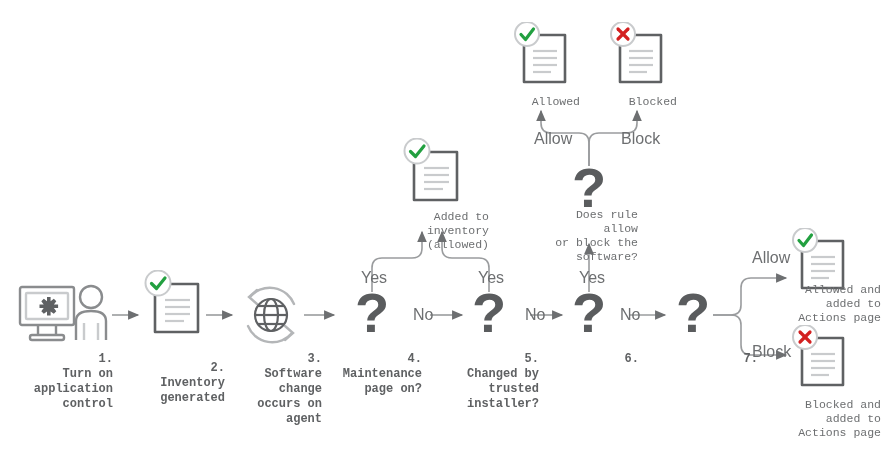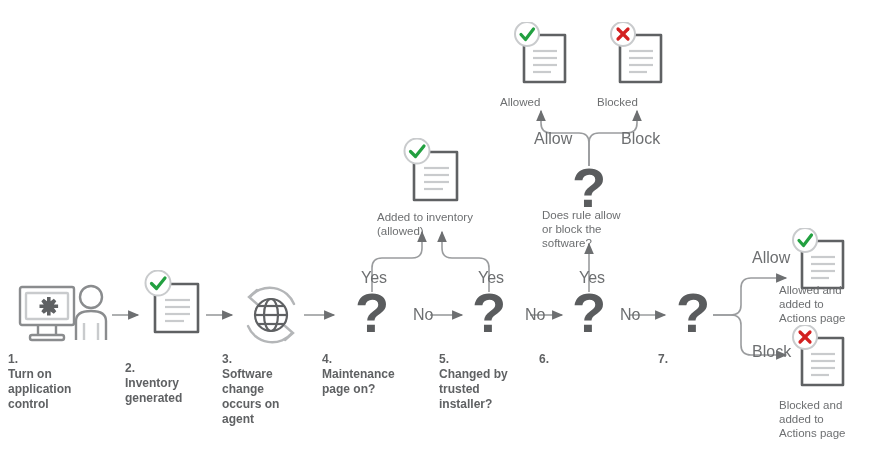--- a/index.html
+++ b/index.html
@@ -8,25 +8,26 @@
     font-family:"Liberation Sans", sans-serif;
     color:#5f6163;
   }
   #canvas{position:absolute;left:0;top:0;width:882px;height:466px;}
   svg.wires{position:absolute;left:0;top:0;width:882px;height:466px;overflow:visible;}
 
   .node{position:absolute;}
 
   .caption{
     position:absolute;
-    text-align:left;
+    text-align:right;
     font-size:11.5px;
     line-height:14px;
     color:#6d6f71;
     white-space:pre-line;
+    font-family:Liberation Mono, monospace;
   }
   .caption.bold{
     font-weight:bold;
     font-size:12px;
     line-height:15px;
     color:#5f6163;
   }
   .edge-label{
     position:absolute;
     font-size:16px;

